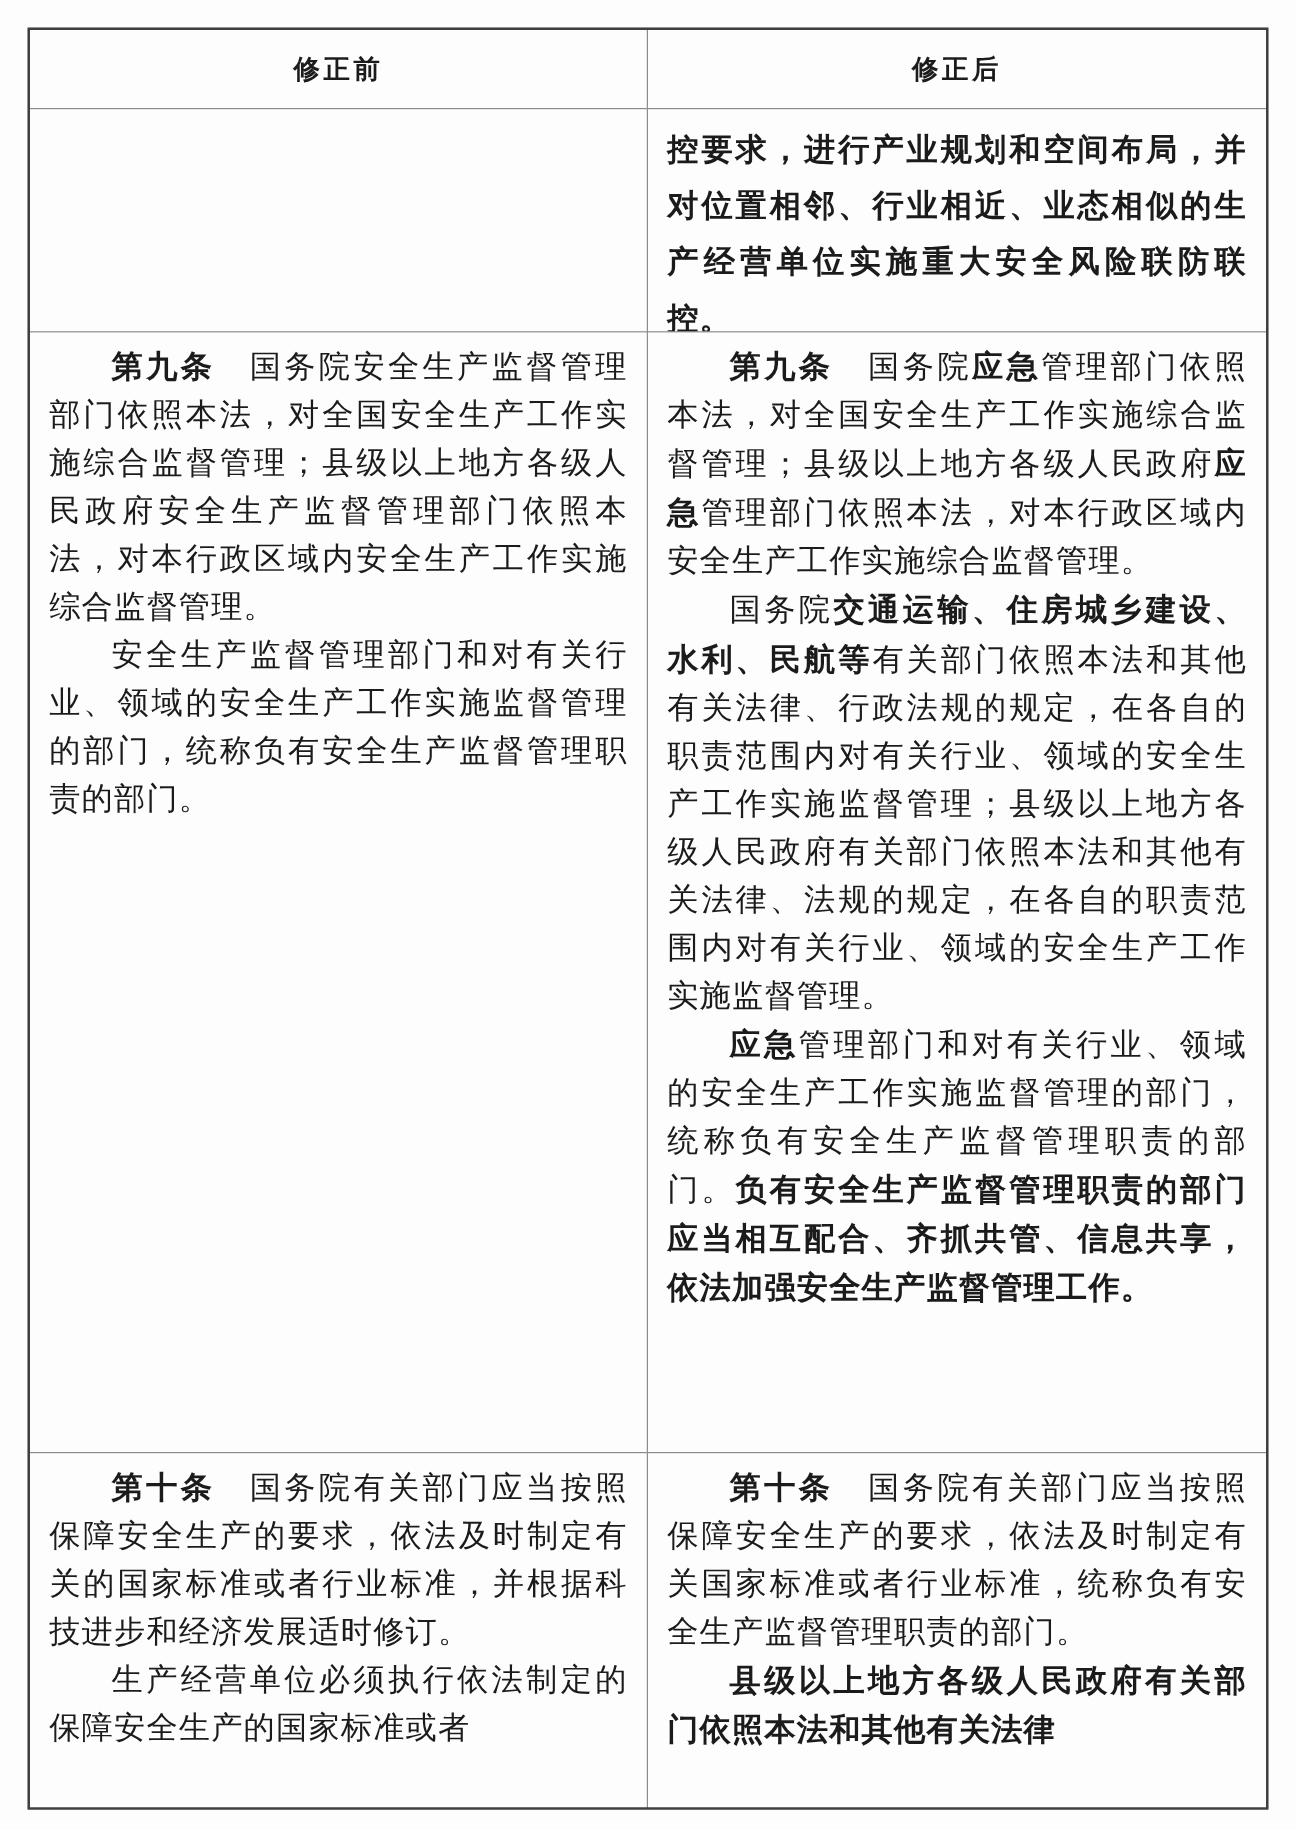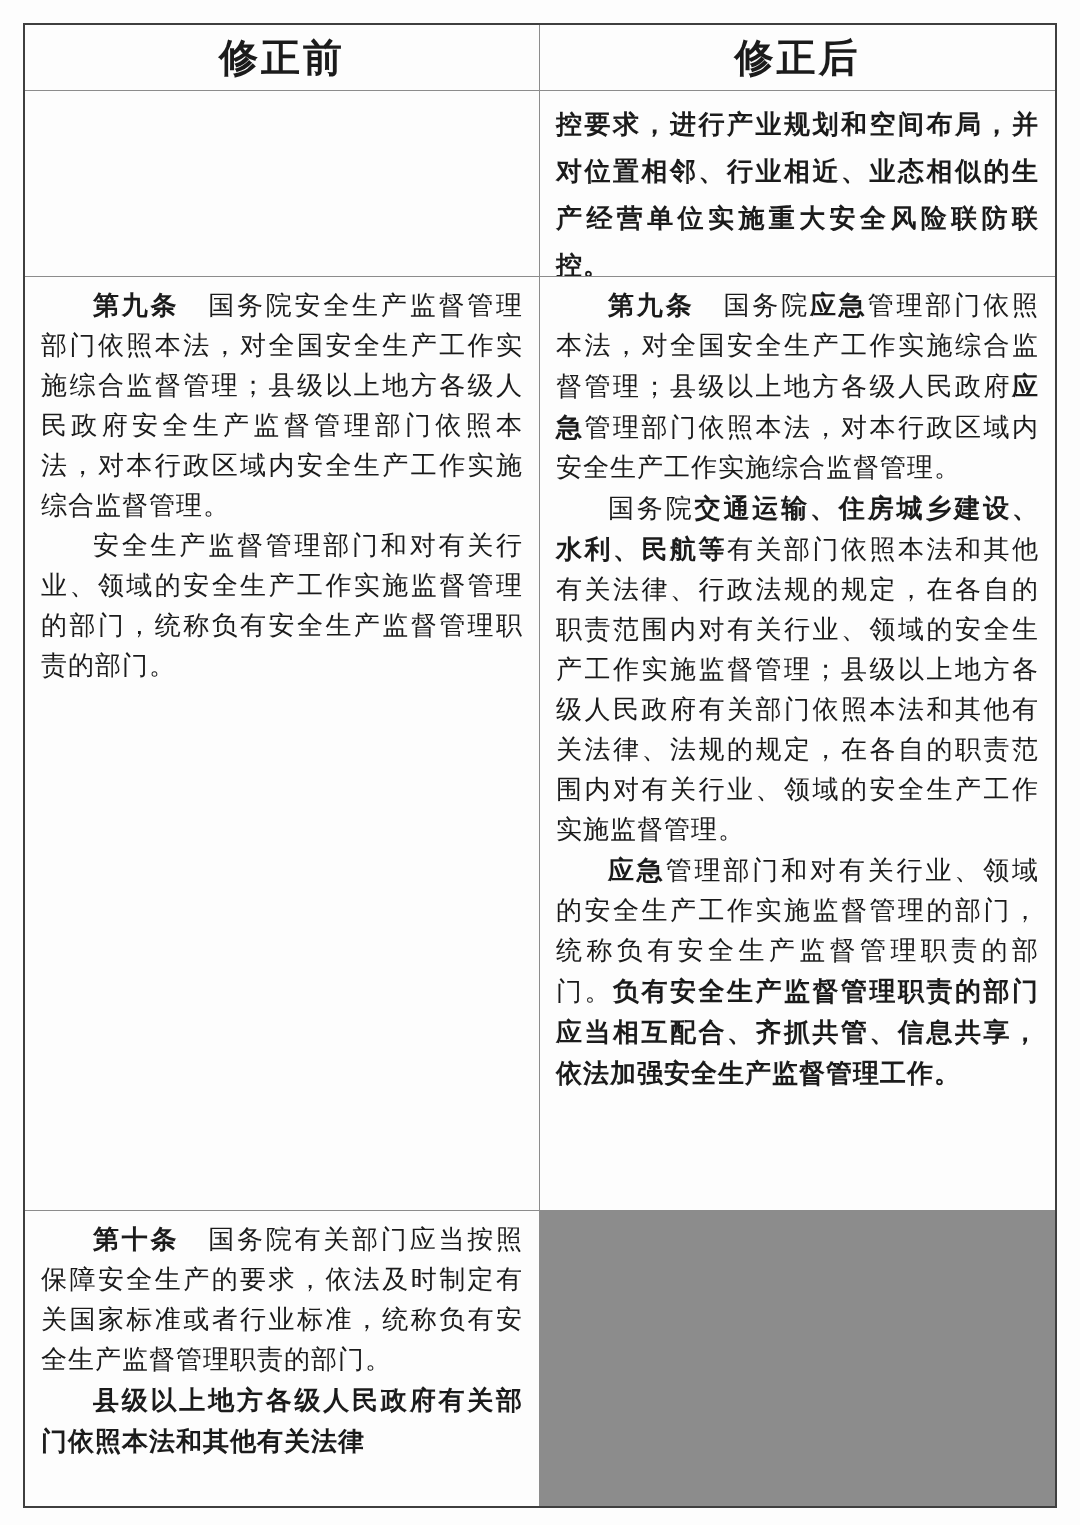--- a/index.html
+++ b/index.html
@@ -31,21 +31,21 @@
     overflow: hidden;
     padding: 8px 16px 0 16px;
   }
   .cell.head {
     display: flex;
     align-items: center;
     justify-content: center;
     padding: 0;
     font-family: "Liberation Sans", "DejaVu Sans", sans-serif;
     font-weight: 700;
-    font-size: 39px;
+    font-size: 22px;
     letter-spacing: 3px;
   }
   .para {
     font-size: 26px;
     line-height: 40px;
     letter-spacing: 1px;
     text-align: justify;
   }
   .para.indent { text-indent: 2em; }
   
@@ -72,17 +72,21 @@
       <div class="cell body r1">
         <p class="para indent"><span class="seg b">第九条</span><span class="seg">　国务院安全生产监督管理部门依照本法，对全国安全生产工作实施综合监督管理；县级以上地方各级人民政府安全生产监督管理部门依照本法，对本行政区域内安全生产工作实施综合监督管理。</span></p>
         <p class="para indent"><span class="seg">安全生产监督管理部门和对有关行业、领域的安全生产工作实施监督管理的部门，统称负有安全生产监督管理职责的部门。</span></p>
       </div>
       <div class="cell body r1">
         <p class="para indent"><span class="seg b">第九条</span><span class="seg">　国务院</span><span class="seg b">应急</span><span class="seg">管理部门依照本法，对全国安全生产工作实施综合监督管理；县级以上地方各级人民政府</span><span class="seg b">应急</span><span class="seg">管理部门依照本法，对本行政区域内安全生产工作实施综合监督管理。</span></p>
         <p class="para indent"><span class="seg">国务院</span><span class="seg b">交通运输、住房城乡建设、水利、民航等</span><span class="seg">有关部门依照本法和其他有关法律、行政法规的规定，在各自的职责范围内对有关行业、领域的安全生产工作实施监督管理；县级以上地方各级人民政府有关部门依照本法和其他有关法律、法规的规定，在各自的职责范围内对有关行业、领域的安全生产工作实施监督管理。</span></p>
         <p class="para indent"><span class="seg b">应急</span><span class="seg">管理部门和对有关行业、领域的安全生产工作实施监督管理的部门，统称负有安全生产监督管理职责的部门。</span><span class="seg b">负有安全生产监督管理职责的部门应当相互配合、齐抓共管、信息共享，依法加强安全生产监督管理工作。</span></p>
       </div>
       <div class="cell body r2">
+        <p class="para indent"><span class="seg b">第十条</span><span class="seg">　国务院有关部门应当按照保障安全生产的要求，依法及时制定有关的国家标准或者行业标准，并根据科技进步和经济发展适时修订。</span></p>
+        <p class="para indent"><span class="seg">生产经营单位必须执行依法制定的保障安全生产的国家标准或者</span></p>
+      </div>
+      <div class="cell body r2">
         <p class="para indent"><span class="seg b">第十条</span><span class="seg">　国务院有关部门应当按照保障安全生产的要求，依法及时制定有关国家标准或者行业标准，统称负有安全生产监督管理职责的部门。</span></p>
         <p class="para indent"><span class="seg b">县级以上地方各级人民政府有关部门依照本法和其他有关法律</span></p>
       </div>
     </div>
 </div>
 
 </body></html>

